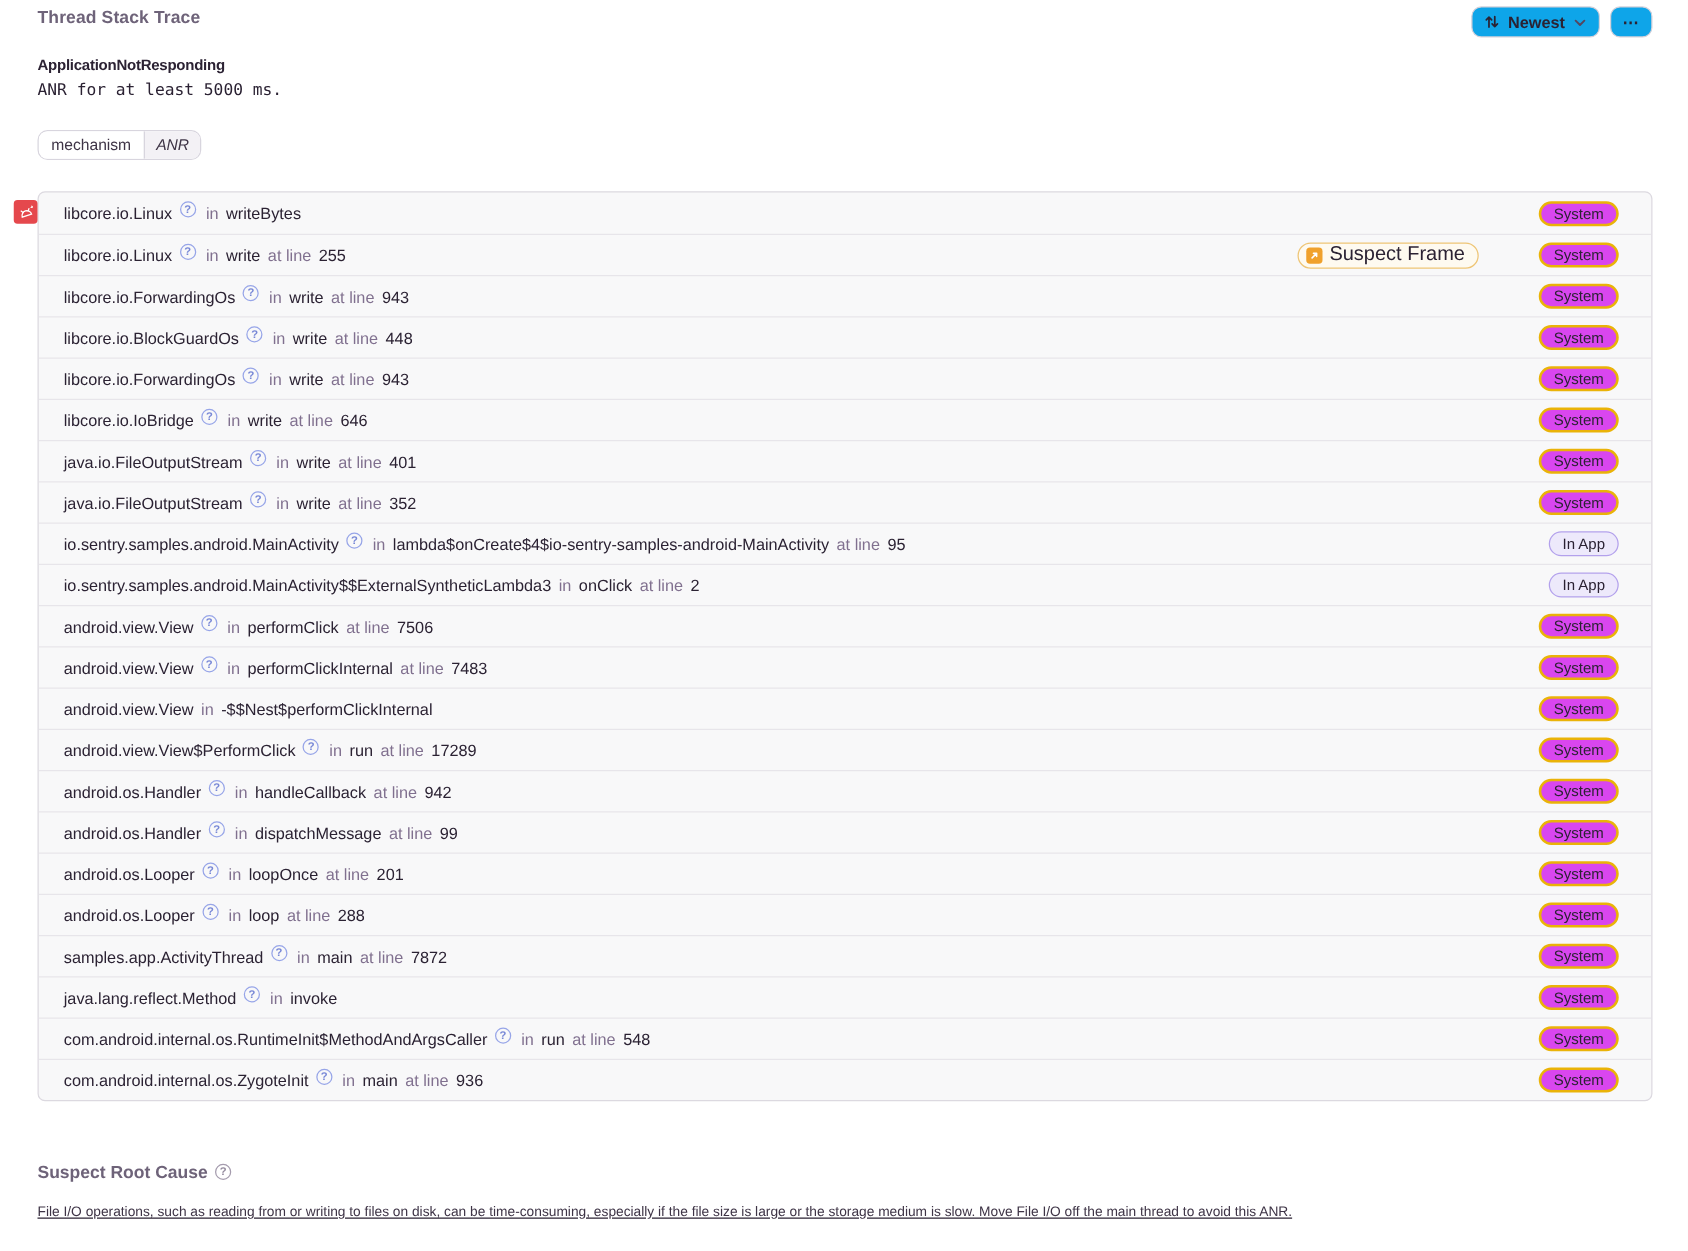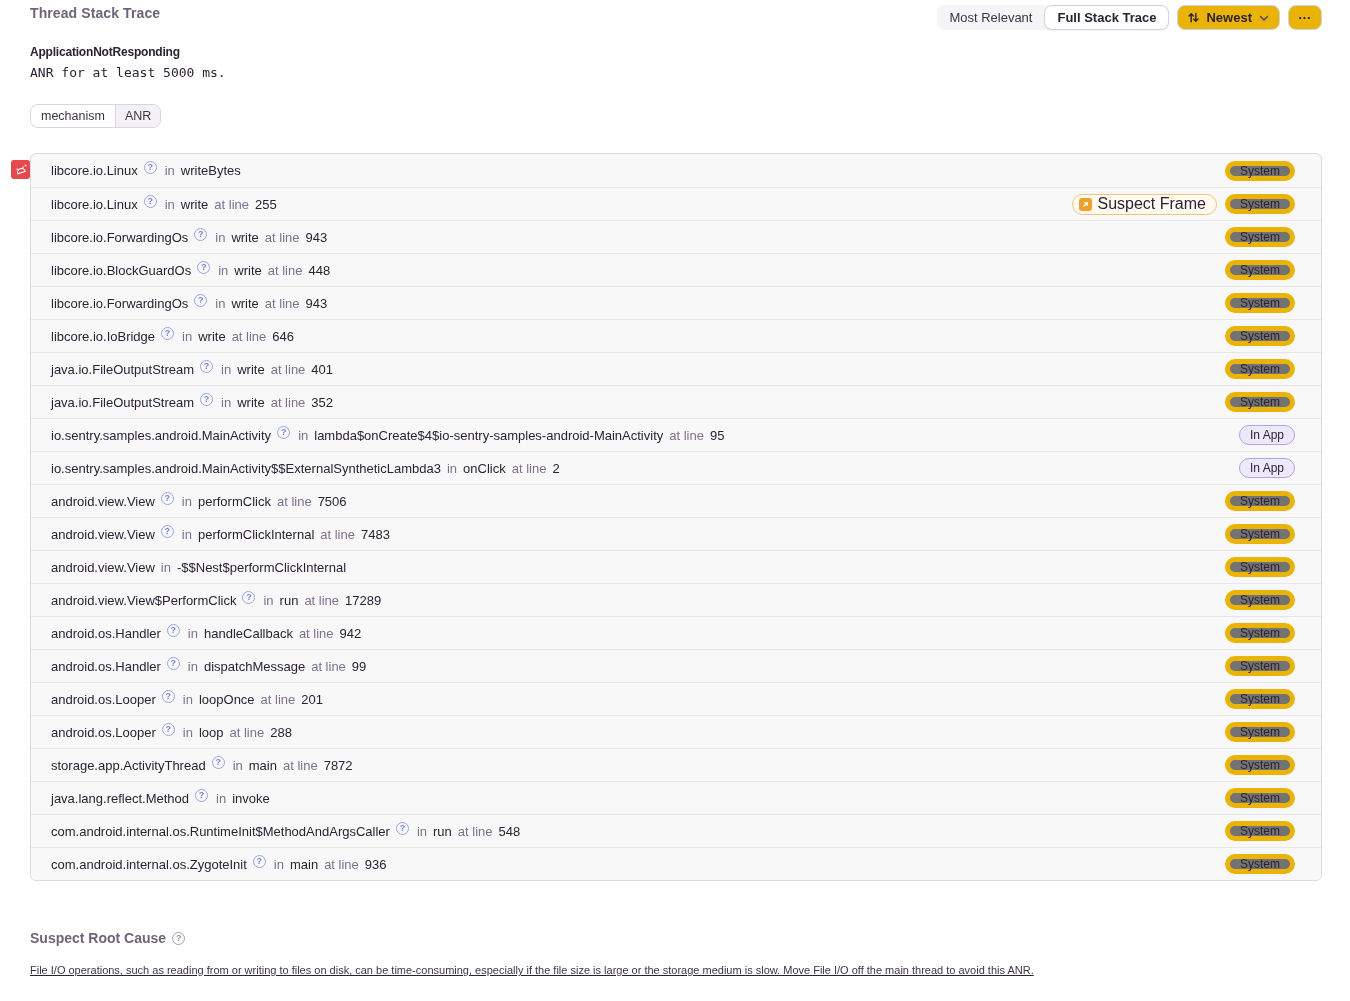--- a/index.html
+++ b/index.html
@@ -22,37 +22,37 @@
     border-radius: 8px; height: 25px; font-size: 13px;
   }
   .seg-item { padding: 0 12px; color: #3e3446; cursor: pointer; line-height: 25px; border-radius: 8px; white-space: nowrap; }
   .seg-item.active {
     background: #ffffff; border: 1px solid #d4d1da; font-weight: 700; color: #2b2233;
     box-shadow: 0 1px 2px rgba(43,34,51,.06); height: 25px; line-height: 23px;
   }
 
   .btn {
     display: inline-flex; align-items: center; gap: 6px; height: 25px;
-    background: #eab308; border: 1px solid #d4d1da; border-radius: 8px;
+    background: #0ea5e9; border: 1px solid #d4d1da; border-radius: 8px;
     padding: 0 9px; font-size: 13px; font-weight: 700; color: #2b2233; cursor: pointer;
   }
   .btn svg { display: block; }
   .btn-more { width: 34px; justify-content: center; font-weight: 700; letter-spacing: 1px; padding: 0; }
 
   
   .exc-type { margin-top: 15px; font-size: 12px; font-weight: 700; color: #2b2233; letter-spacing: -.2px; }
   .exc-value { margin-top: 6px; font-family: "DejaVu Sans Mono", monospace; font-size: 13px; color: #2b2233; }
 
   .tags-row { margin-top: 24px; display: flex; gap: 8px; }
   .tag-pill {
     display: inline-flex; border: 1px solid #d8d5de; border-radius: 8px; overflow: hidden;
     font-size: 12.5px; color: #3e3446; height: 24px; align-items: stretch;
   }
   .tag-key { padding: 0 10px; display: flex; align-items: center; background: #ffffff; cursor: pointer; }
-  .tag-val { padding: 0 9px; display: flex; align-items: center; background: #f3f1f5; border-left: 1px solid #d8d5de; cursor: pointer; }
+  .tag-val { padding: 0 9px; display: flex; align-items: center; background: #f3f1f5; border-left: 1px solid #d8d5de; cursor: pointer; font-style: italic; }
 
   
   .trace-wrap { position: relative; margin-top: 25px; }
   .platform-icon {
     position: absolute; left: -19px; top: 7px; width: 19px; height: 19px;
     background: #e5484d; border-radius: 3px; display: flex; align-items: center; justify-content: center;
     z-index: 2;
   }
   .trace-table {
     border: 1px solid #dcd9e0; border-radius: 6px; background: #f8f8f9; overflow: hidden;
@@ -71,21 +71,21 @@
     width: 13px; height: 13px; border: 1px solid #97a5e8; border-radius: 50%;
     color: #7787d6; font-size: 9px; font-weight: 700; line-height: 11px;
     display: inline-flex; align-items: center; justify-content: center;
     margin: 0 2px 6px 0; cursor: pointer; flex: none;
   }
   .frame-right { margin-left: auto; display: flex; align-items: center; gap: 8px; padding-right: 14px; }
   .badge {
     display: inline-flex; align-items: center; height: 20px; padding: 0 10px;
     border-radius: 10px; font-size: 12px; white-space: nowrap;
   }
-  .badge-system { background: #737373; border: 5px solid #eab308; color: #2b2233; }
+  .badge-system { background: #d946ef; border: 2px solid #eab308; color: #2b2233; margin-left: 40px; }
   .badge-inapp  { background: #ede9fb; border: 1px solid #b3a1ec; color: #2b2233; }
   .badge-suspect {
     display: inline-flex; align-items: center; gap: 6px; height: 21px; padding: 0 10px 0 6px;
     background: #fefaf0; border: 1px solid #eec576; border-radius: 11px;
     font-size: 16px; color: #2b2233; cursor: pointer; white-space: nowrap;
   }
   .suspect-ic {
     width: 13px; height: 13px; background: #f0a12c; border-radius: 3px;
     display: inline-flex; align-items: center; justify-content: center; flex: none;
   }
@@ -101,24 +101,20 @@
   .root-cause-text { margin-top: 13px; font-size: 11px; line-height: 20px; color: #3e3446; max-width: 1295px; }
 </style>
 </head>
 <body>
 
 <div class="page">
 
   <div class="header-row">
     <div class="section-title">Thread Stack Trace</div>
     <div class="controls">
-      <div class="seg-control">
-        <div class="seg-item">Most Relevant</div>
-        <div class="seg-item active">Full Stack Trace</div>
-      </div>
       <button class="btn">
         <span>
           <svg width="13" height="13" viewBox="0 0 14 14" fill="none" stroke="#2b2233" stroke-width="1.5" stroke-linecap="round" stroke-linejoin="round">
             <path d="M4.5 11.5 V3 M4.5 3 L2.2 5.3 M4.5 3 L6.8 5.3"></path>
             <path d="M9.5 2.5 V11 M9.5 11 L7.2 8.7 M9.5 11 L11.8 8.7"></path>
           </svg>
         </span>
         <span>Newest</span>
         <span>
           <svg width="12" height="12" viewBox="0 0 12 12" fill="none" stroke="#55455f" stroke-width="1.5" stroke-linecap="round" stroke-linejoin="round">
@@ -405,21 +401,21 @@
       <span class="muted">at line</span>
       <span class="frame-line">288</span>
     </div>
     <div class="frame-right">
 
       <span class="badge badge-system">System</span>
     </div>
   </div>
         <div class="frame-row">
     <div class="frame-left">
-      <span class="frame-module">storage.app.ActivityThread</span>
+      <span class="frame-module">samples.app.ActivityThread</span>
       <span class="help-icon">?</span>
       <span class="muted">in</span>
       <span class="frame-fn">main</span>
       <span class="muted">at line</span>
       <span class="frame-line">7872</span>
     </div>
     <div class="frame-right">
 
       <span class="badge badge-system">System</span>
     </div>

